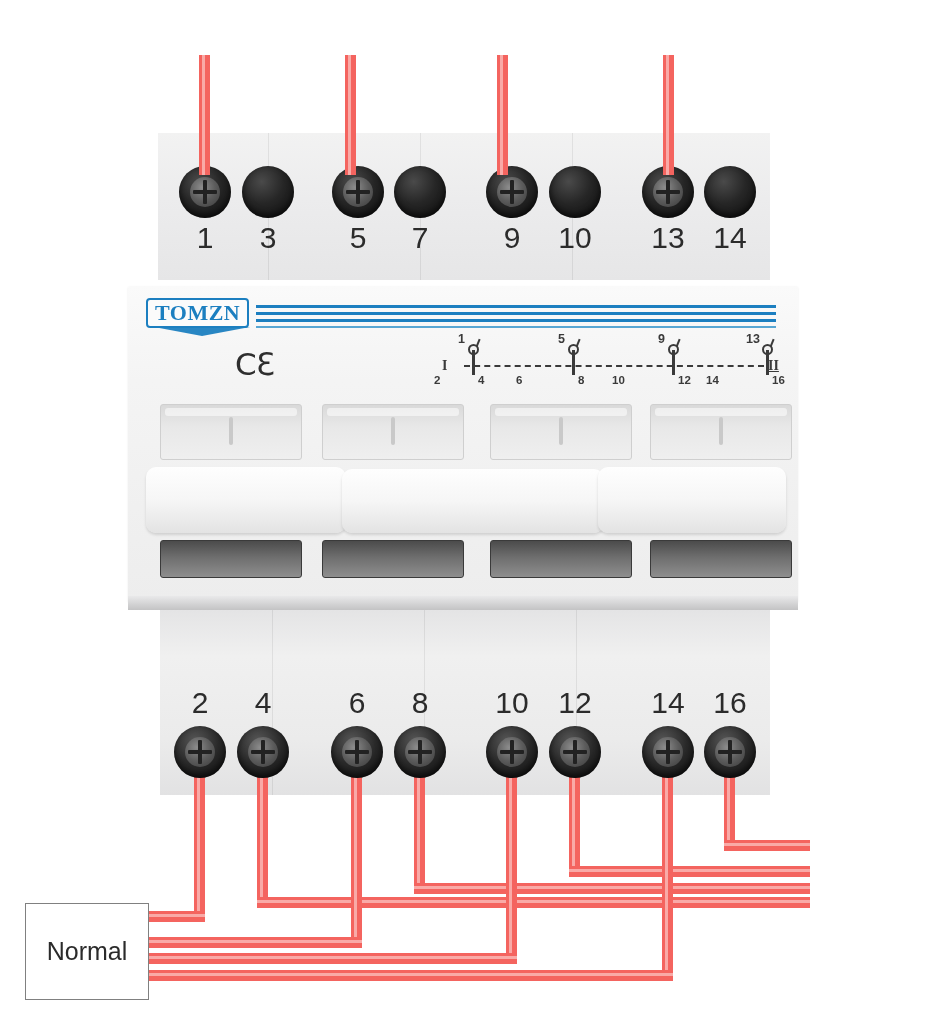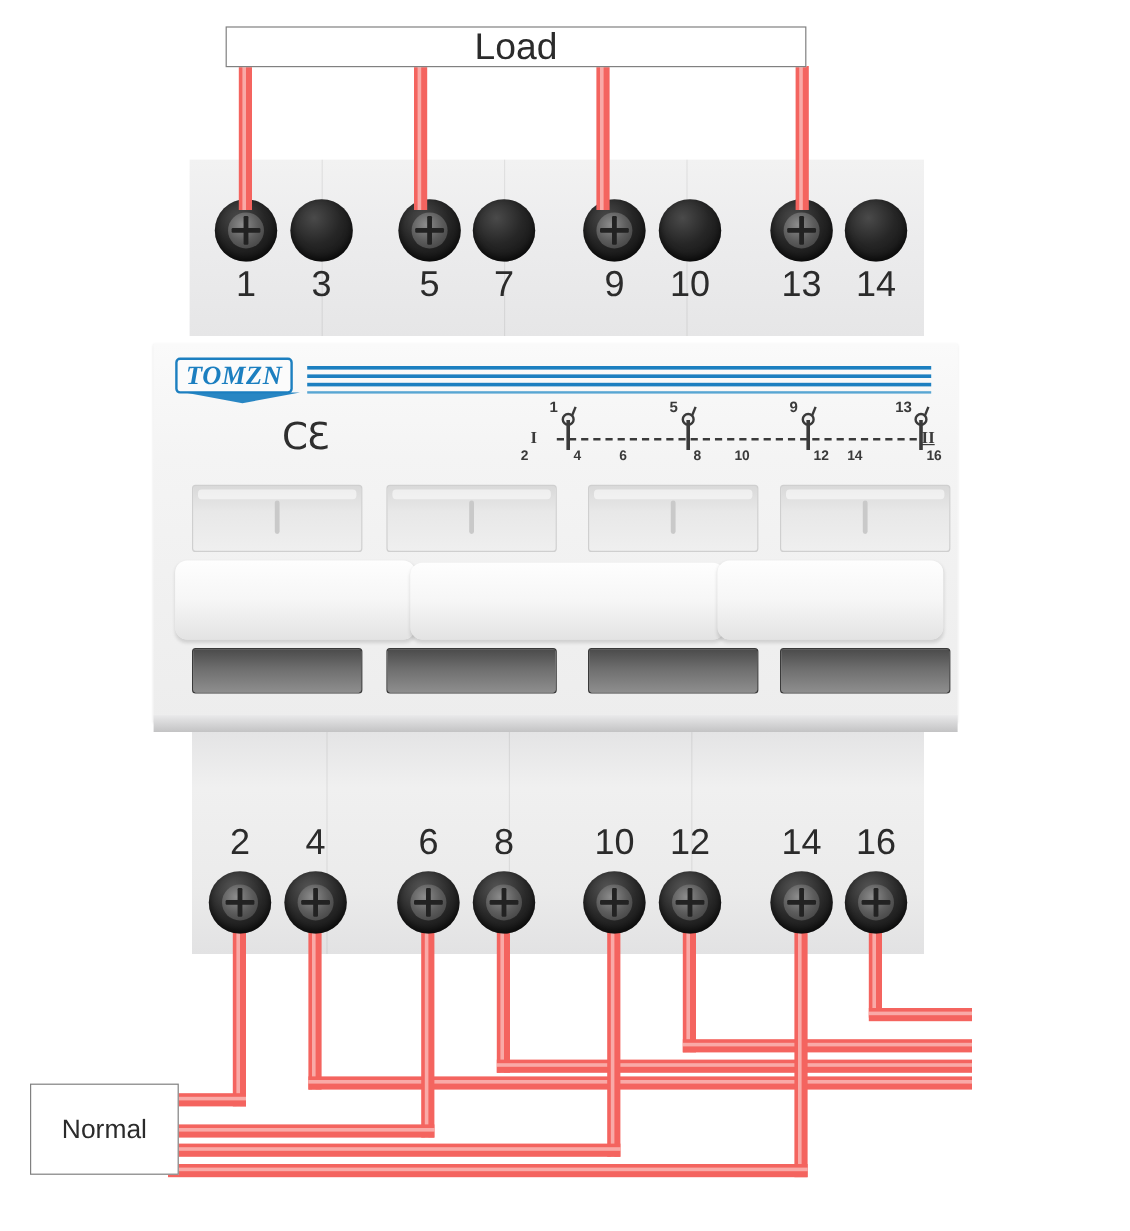--- a/index.html
+++ b/index.html
@@ -19,21 +19,21 @@
     position: absolute;
     background: #ffffff;
     border: 1.5px solid #808080;
     display: flex;
     align-items: center;
     justify-content: center;
     color: #2b2b2b;
     z-index: 40;
   }
   #load-box   { left:188px; top:22px;  width:484px; height:34px; font-size:31px; }
-  #normal-box { left:25px;  top:903px; width:124px; height:76px; font-size:22px; z-index:41;text-align:center;}
+  #normal-box { left:25px;  top:903px; width:124px; height:97px; font-size:25px; z-index:41;text-align:center;}
   #ready-box  { left:803px; top:840px; width:108px; height:76px; font-size:25px; z-index:41;}
 
   
   .wire {
     position: absolute;
     background: #f4645f;
     z-index: 10;
   }
   .wire.v { width: 11px; }
   .wire.h { height: 11px; }
@@ -92,21 +92,20 @@
     border: 2.5px solid #1c7fc0;
     border-radius: 4px;
     padding: 1px 7px 2px 7px;
     color: #1c7fc0;
     font-family: "Liberation Serif", serif;
     font-weight: bold;
     font-size: 22px;
     letter-spacing: .5px;
     line-height: 1.05;
     background: #fbfbfb;
-    font-style: italic;
   }
   #logo-wing {
     position:absolute; left:26px; top:31px;
     width: 0; height: 0;
     border-left: 48px solid transparent;
     border-right: 48px solid transparent;
     border-top: 9px solid #1c7fc0;
     opacity:.95;
   }
   .stripe {
@@ -222,23 +221,20 @@
   }
   .bracket {
     position:absolute; border:1px solid #b9b9b9; z-index:4;
   }
 </style>
 </head>
 <body>
 
 <div id="stage">
 
-  <div class="labelbox" id="load-box">
-    <span>Load</span>
-  </div>
 
   <div class="wire v wire-top" style="left:199px; top:55px;  height:120px;"></div>
   <div class="wire v wire-top" style="left:345px; top:55px;  height:120px;"></div>
   <div class="wire v wire-top" style="left:497px; top:55px;  height:120px;"></div>
   <div class="wire v wire-top" style="left:663px; top:55px;  height:120px;"></div>
 
   <div id="device">
 
     <div id="top-block">
       <div class="divider" style="left:110px;"></div>

